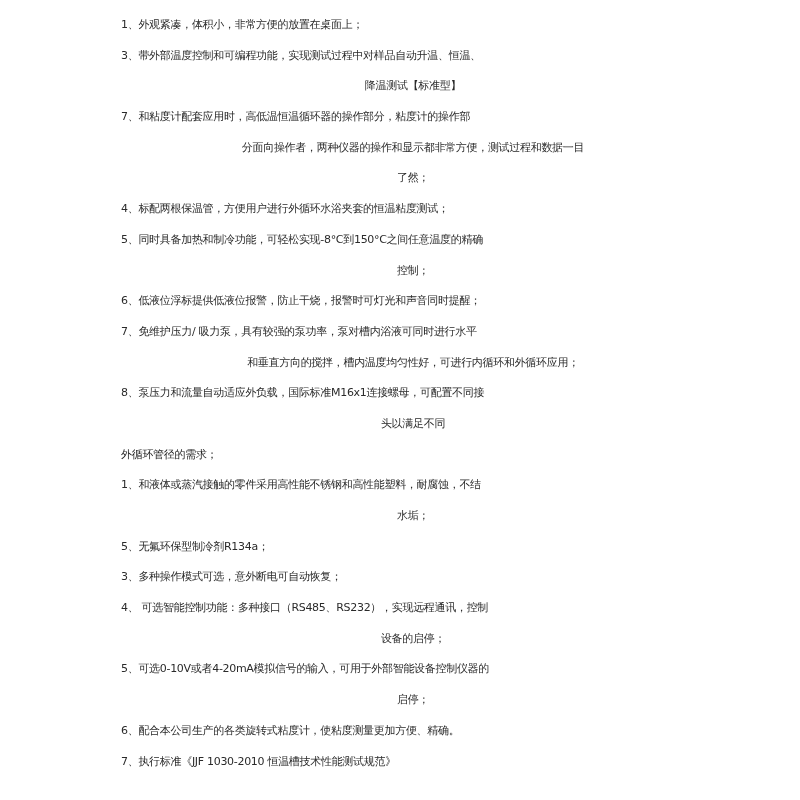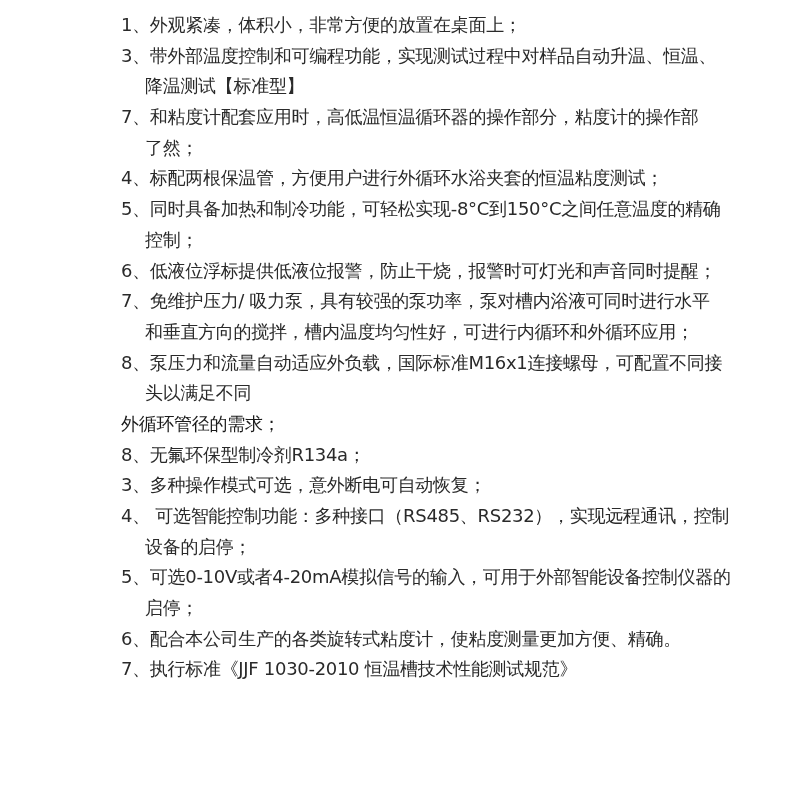--- a/index.html
+++ b/index.html
@@ -22,26 +22,27 @@
       width: 560px;
     }
     .block {
       margin: 0;
       padding: 0;
     }
     .line {
       display: block;
       height: 30.7px;
       line-height: 30.7px;
-      font-size: 18px;
+      font-size: 11px;
       white-space: nowrap;
       letter-spacing: -0.3px;
     }
     .cont {
       padding-left: 24px;
+      text-align: center;
     }
     .heading {
       font-weight: normal;
       color: #1a1a1a;
     }
     .list {
       margin: 0;
       padding: 0;
       list-style: none;
     }
@@ -54,20 +55,21 @@
   <ul class="list">
     <li class="block">
       <span class="line">1、外观紧凑，体积小，非常方便的放置在桌面上；</span>
     </li>
     <li class="block">
       <span class="line">3、带外部温度控制和可编程功能，实现测试过程中对样品自动升温、恒温、</span>
       <span class="line cont">降温测试【标准型】</span>
     </li>
     <li class="block">
       <span class="line">7、和粘度计配套应用时，高低温恒温循环器的操作部分，粘度计的操作部</span>
+      <span class="line cont">分面向操作者，两种仪器的操作和显示都非常方便，测试过程和数据一目</span>
       <span class="line cont">了然；</span>
     </li>
     <li class="block">
       <span class="line">4、标配两根保温管，方便用户进行外循环水浴夹套的恒温粘度测试；</span>
     </li>
     <li class="block">
       <span class="line">5、同时具备加热和制冷功能，可轻松实现-8°C到150°C之间任意温度的精确</span>
       <span class="line cont">控制；</span>
     </li>
     <li class="block">
@@ -80,21 +82,25 @@
     <li class="block">
       <span class="line">8、泵压力和流量自动适应外负载，国际标准M16x1连接螺母，可配置不同接</span>
       <span class="line cont">头以满足不同</span>
     </li>
   </ul>
 
   <div class="line heading">外循环管径的需求；</div>
 
   <ul class="list">
     <li class="block">
-      <span class="line">8、无氟环保型制冷剂R134a；</span>
+      <span class="line">1、和液体或蒸汽接触的零件采用高性能不锈钢和高性能塑料，耐腐蚀，不结</span>
+      <span class="line cont">水垢；</span>
+    </li>
+    <li class="block">
+      <span class="line">5、无氟环保型制冷剂R134a；</span>
     </li>
     <li class="block">
       <span class="line">3、多种操作模式可选，意外断电可自动恢复；</span>
     </li>
     <li class="block">
       <span class="line">4、 可选智能控制功能：多种接口（RS485、RS232），实现远程通讯，控制</span>
       <span class="line cont">设备的启停；</span>
     </li>
     <li class="block">
       <span class="line">5、可选0-10V或者4-20mA模拟信号的输入，可用于外部智能设备控制仪器的</span>

